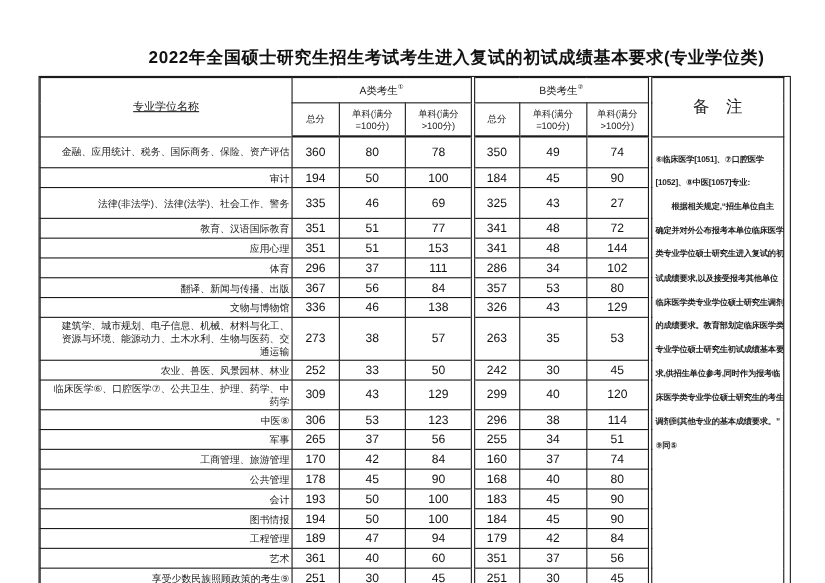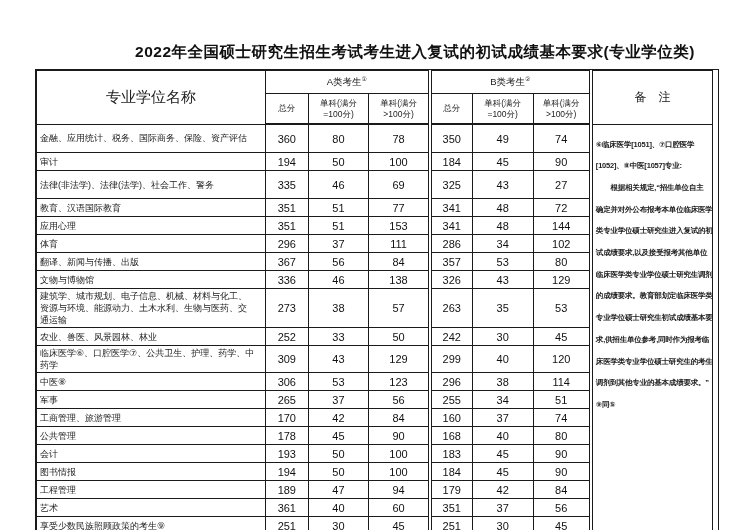--- a/index.html
+++ b/index.html
@@ -5,30 +5,30 @@
   html,body{margin:0;padding:0;width:750px;height:530px;background:#ffffff;overflow:hidden;
     font-family:"Liberation Sans","DejaVu Sans",sans-serif;color:#1a1a1a;}
   .page{position:relative;width:750px;height:530px;background:#fff;}
   .title{position:absolute;top:42px;left:0;width:750px;text-align:center;
     font-size:15.5px;font-weight:bold;letter-spacing:.5px;color:#111;padding-left:40px;}
   .table-wrap{position:absolute;left:35px;top:69px;border:1.5px solid #1a1a1a;
     padding:0 5px 4px 0;background:#fff;}
   table{border-collapse:collapse;table-layout:fixed;width:677px;}
   th,td{border:1px solid #1a1a1a;margin:0;}
   thead th{font-weight:normal;vertical-align:middle;text-align:center;color:#222;}
-  .name-h{font-size:15px;}
+  .name-h{font-size:10px;text-decoration:underline;}
   .grp-h{font-size:9.5px;height:20px;}
   .sub-h{font-size:8.5px;line-height:11px;height:27px;white-space:pre-line;}
-  .remark-h{font-size:12px;white-space:pre;}
+  .remark-h{font-size:15px;white-space:pre;}
   .bdiv{border-left:4px double #1a1a1a;}
   thead tr:nth-child(2) th{border-bottom:2px solid #1a1a1a;}
   tbody td{height:15px;vertical-align:middle;}
   tbody tr:nth-child(1) td,tbody tr:nth-child(3) td{height:25px;}
   .name-cell{font-size:9px;line-height:12px;padding:1px 2px 1px 3px;color:#222;
-    white-space:pre-line;text-align:left;}
+    white-space:pre-line;text-align:right;}
   .score-cell{font-size:11px;text-align:center;color:#111;}
   .remark-cell{vertical-align:top;padding:9px 2px 0 3px;}
   .remark-line{font-size:7.5px;line-height:21.7px;white-space:pre;font-weight:600;
     color:#222;letter-spacing:-.2px;}
   .remark-last{}
   sup{font-size:6px;vertical-align:super;line-height:0;}
 </style>
 </head>
 <body>
 

